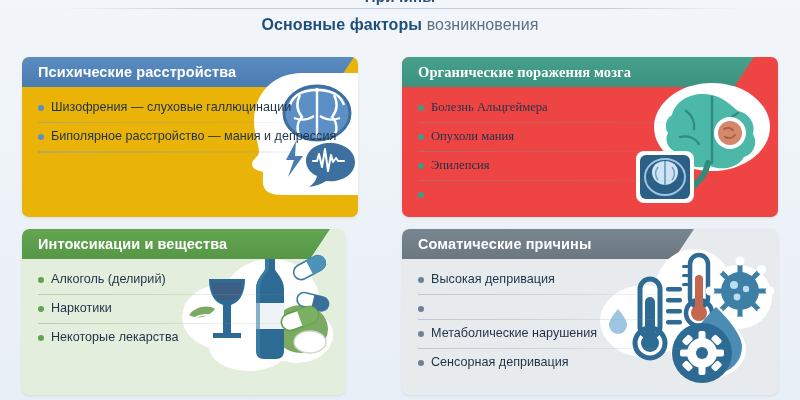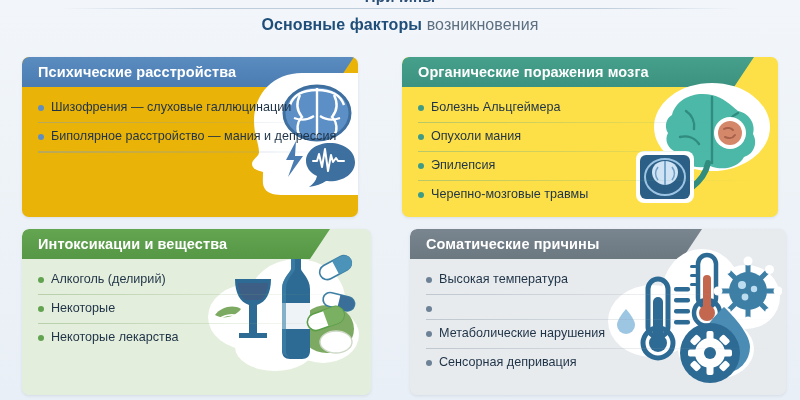--- a/index.html
+++ b/index.html
@@ -36,31 +36,31 @@
     padding:6px 0 7px 0;white-space:nowrap;}
   .item .dot{width:6px;height:6px;border-radius:50%;flex:0 0 auto;margin:5px 7px 0 0;}
   .sep{height:1px;}
 
   
   #c1{left:0;top:0;width:336px;height:160px;background:#eab308;}
   #c1 .hdr{background:linear-gradient(180deg,#5b8cc0 0%,#4a7cb2 100%);width:290px;}
   #c1 .dot{background:#5d8fc4;}
   #c1 .sep{background:linear-gradient(90deg,rgba(120,155,195,.45) 0%,rgba(120,155,195,.05) 85%,rgba(120,155,195,0) 100%);}
 
-  #c2{left:380px;top:0;width:376px;height:160px;background:#fde047;}
+  #c2{left:380px;top:0;width:376px;height:160px;background:#ef4444;font-family:Liberation Serif, serif;}
   #c2 .hdr{background:linear-gradient(180deg,#46a08b 0%,#3b9280 100%);width:310px;}
   #c2 .dot{background:#3e9b86;}
   #c2 .sep{background:linear-gradient(90deg,rgba(90,165,145,.42) 0%,rgba(90,165,145,.04) 85%,rgba(90,165,145,0) 100%);}
 
-  #c3{left:0;top:172px;width:349px;height:166px;background:#e4eedc;}
+  #c3{left:0;top:172px;width:323px;height:166px;background:#e4eedc;}
   #c3 .hdr{background:linear-gradient(180deg,#63a551 0%,#559744 100%);width:266px;}
   #c3 .dot{background:#62a350;}
   #c3 .sep{background:linear-gradient(90deg,rgba(130,170,110,.45) 0%,rgba(130,170,110,.05) 85%,rgba(130,170,110,0) 100%);}
 
-  #c4{left:388px;top:172px;width:376px;height:166px;background:#e8ebee;}
+  #c4{left:380px;top:172px;width:376px;height:166px;background:#e8ebee;}
   #c4 .hdr{background:linear-gradient(180deg,#7a868f 0%,#6c7880 100%);width:250px;}
   #c4 .dot{background:#6d8296;}
   #c4 .sep{background:linear-gradient(90deg,rgba(140,155,170,.45) 0%,rgba(140,155,170,.05) 85%,rgba(140,155,170,0) 100%);}
 
   .art{position:absolute;pointer-events:none;}
   #art1{right:-2px;top:12px;width:120px;height:130px;}
   #art2{right:4px;top:20px;width:150px;height:135px;}
   #art3{right:6px;top:18px;width:160px;height:130px;}
   #art4{right:4px;top:16px;width:178px;height:140px;}
 </style>
@@ -151,21 +151,20 @@
           <span>Опухоли мания</span>
         </div>
       <div class="sep"></div>
       <div class="item">
           <span class="dot"></span>
           <span>Эпилепсия</span>
         </div>
       <div class="sep"></div>
       <div class="item">
           <span class="dot"></span>
-          <span>Черепно-мозговые травмы</span>
         </div>
     </div>
   </div>
 
   <div class="card" id="c3">
     <div class="hdr">
       <span class="cap">Интоксикации и вещества</span>
     </div>
 
     <svg class="art" id="art3" viewBox="0 0 160 130">
@@ -205,21 +204,21 @@
     </svg>
 
     <div class="items">
       <div class="item">
           <span class="dot"></span>
           <span>Алкоголь (делирий)</span>
         </div>
       <div class="sep"></div>
       <div class="item">
           <span class="dot"></span>
-          <span>Некоторые</span>
+          <span>Наркотики</span>
         </div>
       <div class="sep"></div>
       <div class="item">
           <span class="dot"></span>
           <span>Некоторые лекарства</span>
         </div>
     </div>
   </div>
 
   <div class="card" id="c4">
@@ -295,21 +294,21 @@
             <rect x="-18" y="8" width="7" height="10" rx="2" transform="rotate(-45 -14.5 13)"></rect>
           </g>
           <circle cx="30" cy="46" r="6" fill="#2e6b94"></circle>
         </g>
       </g>
     </svg>
 
     <div class="items">
       <div class="item">
           <span class="dot"></span>
-          <span>Высокая температура</span>
+          <span>Высокая депривация</span>
         </div>
       <div class="sep"></div>
       <div class="item">
           <span class="dot"></span>
         </div>
       <div class="sep"></div>
       <div class="item">
           <span class="dot"></span>
           <span>Метаболические нарушения</span>
         </div>

